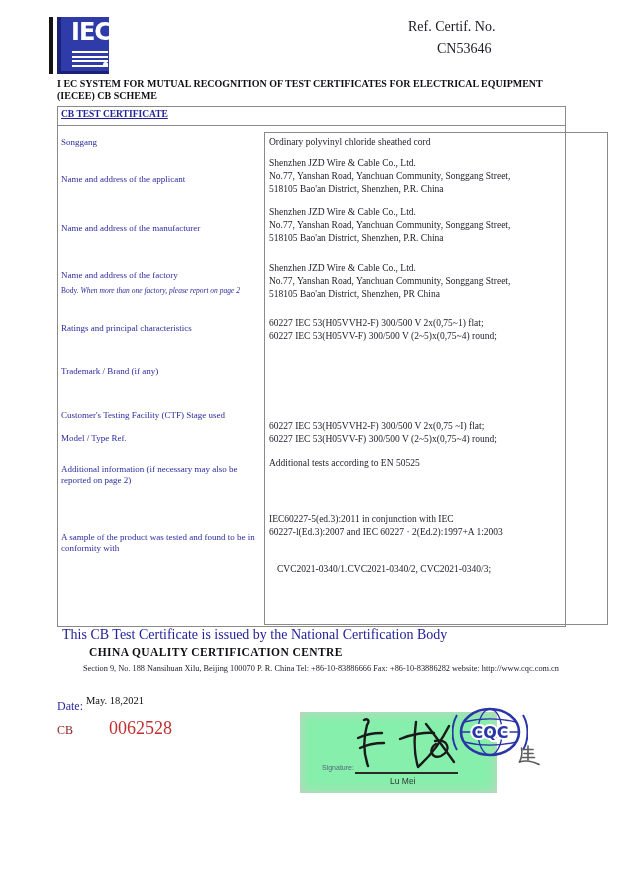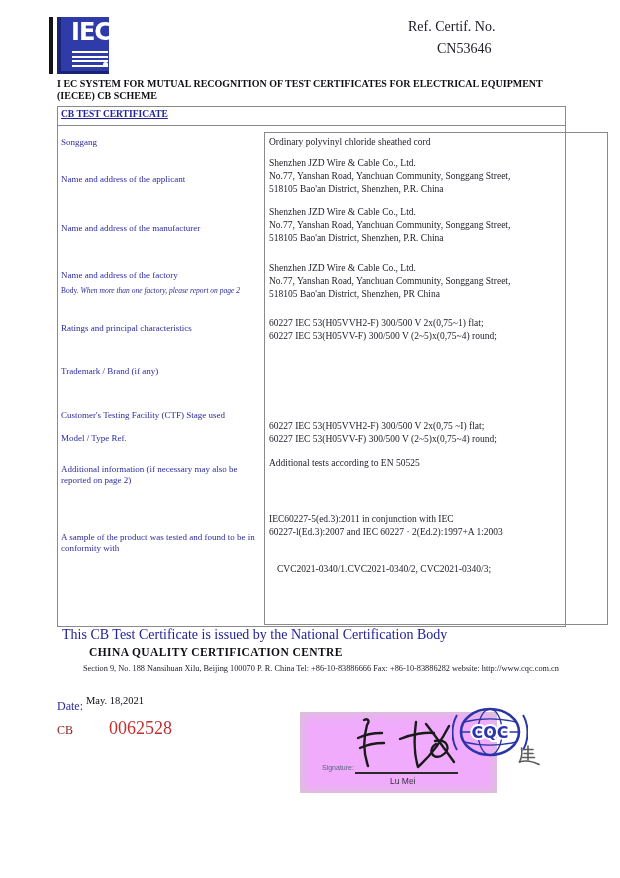--- a/index.html
+++ b/index.html
@@ -39,21 +39,21 @@
   .issued-by { position:absolute; left:62px; top:627px; font-size:14px; color:#22229a; }
   .ncb-name  { position:absolute; left:57px; top:646px; font-size:11.5px; font-weight:bold;
                letter-spacing:.4px; color:#101014;margin-left:32px; }
   .ncb-addr  { position:absolute; left:57px; top:664px; font-size:8.3px; color:#1c1c26;padding-left:26px; }
   .date-label { position:absolute; left:57px; top:699px; font-size:12px; color:#2b2b9e; }
   .date-value { position:absolute; left:86px; top:695px; font-size:10.5px; color:#101014; }
   .cb-prefix { position:absolute; left:57px; top:685px; font-size:12px; color:#8b1a1a;margin-top:38px; }
   .cb-number { position:absolute; left:77px; top:718px; font-size:18px; color:#c03030;margin-left:32px; }
   
   .sig-patch { position:absolute; left:300px; top:712px; width:197px; height:81px;
-               background:#f0abfc; box-shadow:inset 0 0 12px #cfccc4; }
+               background:#86efac; box-shadow:inset 0 0 12px #cfccc4; }
   .sig-label { position:absolute; left:22px; top:52px; font-size:7px; color:#55677d;
                font-family:"Liberation Sans", sans-serif; }
   .sig-line  { position:absolute; left:55px; top:60px; width:103px; height:2px; background:#2a2a2a; }
   .sig-name  { position:absolute; left:90px; top:64px; font-size:8.5px; color:#333;
                font-family:"Liberation Sans", sans-serif; }
   .sig-draw  { position:absolute; left:48px; top:0px; }
   .cqc-logo  { position:absolute; left:452px; top:703px; }
   .stamp     { position:absolute; left:517px; top:743px; }
 </style>
 </head>

